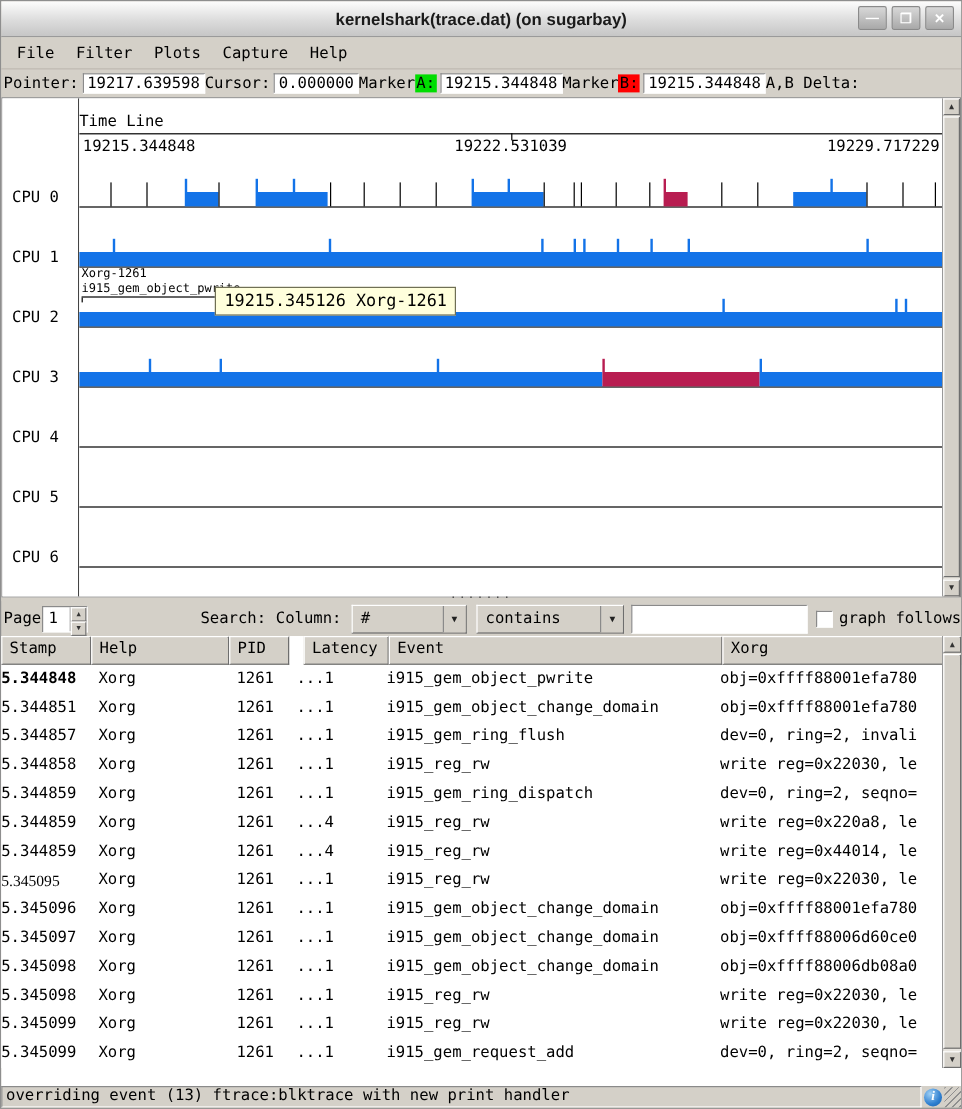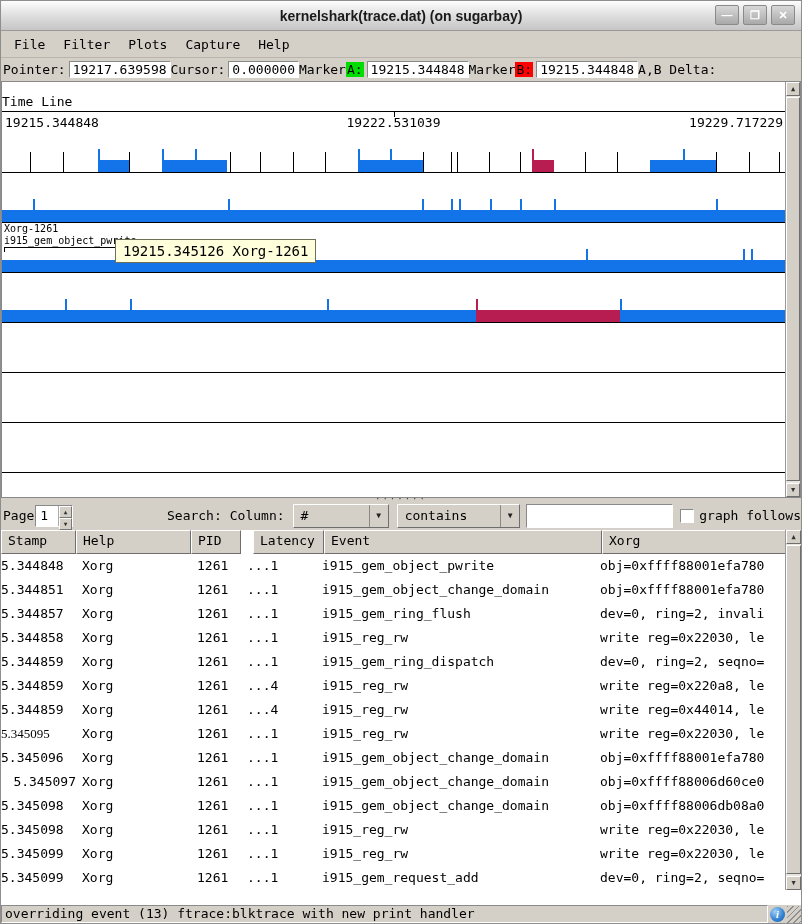--- a/index.html
+++ b/index.html
@@ -152,20 +152,30 @@
     <span class="lbl">Marker</span>
     <span class="badge" style="background: rgb(0, 221, 0);">A:</span>
     <span class="val-box">19215.344848</span>
     <span class="lbl">Marker</span>
     <span class="badge" style="background: rgb(255, 0, 0);">B:</span>
     <span class="val-box">19215.344848</span>
     <span class="lbl">A,B Delta:</span>
   </div>
 
   <div class="graph-outer">
+    <div class="cpu-label-col">
+      <div class="cpu-label-spacer"></div>
+    <div class="cpu-label">CPU 0</div>
+        <div class="cpu-label">CPU 1</div>
+        <div class="cpu-label">CPU 2</div>
+        <div class="cpu-label">CPU 3</div>
+        <div class="cpu-label">CPU 4</div>
+        <div class="cpu-label">CPU 5</div>
+        <div class="cpu-label">CPU 6</div>
+      </div>
     <div class="plot-area">
       <div class="timeline-title">Time Line</div>
       <div class="axis-line"></div>
       <div class="axis-tick-center"></div>
       <div class="time-labels">
         <span class="tl-left">19215.344848</span>
         <span class="tl-center">19222.531039</span>
         <span class="tl-right">19229.717229</span>
       </div>
       <div class="graph-rows">
@@ -286,21 +296,21 @@
     <div class="thead">
         <div class="th" style="width: 75px;">Stamp</div>
         <div class="th" style="width: 115px;">Help</div>
         <div class="th" style="width: 50px;">PID</div>
         <div class="th" style="width: 71px; margin-left: 12px;">Latency</div>
         <div class="th" style="width: 278px;">Event</div>
         <div class="th" style="width: 210px;">Xorg</div>
       </div>
     <div class="tbody">
         <div class="tr">
-          <div class="td td0" style="width: 75px;">5.344848</div>
+          <div class="td td0" style="width: 75px; font-weight: bold;">5.344848</div>
           <div class="td td1" style="width: 115px;">Xorg</div>
           <div class="td td2" style="width: 50px;">1261</div>
           <div class="td td3" style="width: 75px;">...1</div>
           <div class="td td4" style="width: 278px;">i915_gem_object_pwrite</div>
           <div class="td td5" style="width: 210px;">obj=0xffff88001efa780</div>
         </div>
         <div class="tr">
           <div class="td td0" style="width: 75px;">5.344851</div>
           <div class="td td1" style="width: 115px;">Xorg</div>
           <div class="td td2" style="width: 50px;">1261</div>
@@ -358,21 +368,21 @@
         </div>
         <div class="tr">
           <div class="td td0" style="width: 75px;">5.345096</div>
           <div class="td td1" style="width: 115px;">Xorg</div>
           <div class="td td2" style="width: 50px;">1261</div>
           <div class="td td3" style="width: 75px;">...1</div>
           <div class="td td4" style="width: 278px;">i915_gem_object_change_domain</div>
           <div class="td td5" style="width: 210px;">obj=0xffff88001efa780</div>
         </div>
         <div class="tr">
-          <div class="td td0" style="width: 75px; text-align: right;">5.345097</div>
+          <div class="td td0" style="width: 75px;">5.345097</div>
           <div class="td td1" style="width: 115px;">Xorg</div>
           <div class="td td2" style="width: 50px;">1261</div>
           <div class="td td3" style="width: 75px;">...1</div>
           <div class="td td4" style="width: 278px;">i915_gem_object_change_domain</div>
           <div class="td td5" style="width: 210px;">obj=0xffff88006d60ce0</div>
         </div>
         <div class="tr">
           <div class="td td0" style="width: 75px;">5.345098</div>
           <div class="td td1" style="width: 115px;">Xorg</div>
           <div class="td td2" style="width: 50px;">1261</div>

